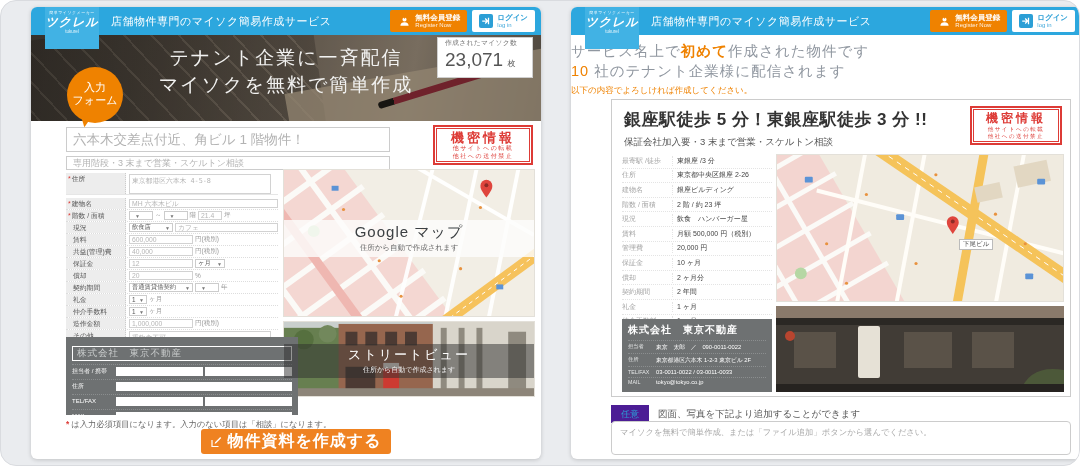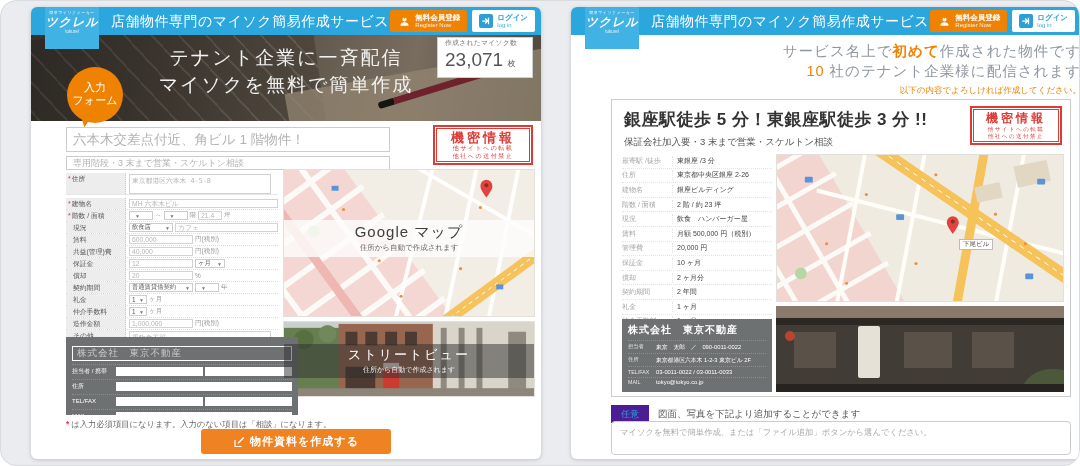--- a/index.html
+++ b/index.html
@@ -8,21 +8,21 @@
   .canvas{position:relative;width:1080px;height:466px;background:#eaecef;border:1px solid #d9dbdf;border-radius:16px;overflow:hidden}
   .panel{position:absolute;top:6px;height:452px;width:510px;background:#fff;border-radius:6px;box-shadow:0 1px 4px rgba(0,0,0,.18);overflow:hidden}
   #panel-left{left:30px}#panel-right{left:570px}
 
   
   .topbar{position:relative;height:28px;background:#2ca7de;z-index:9}
   .logo{position:absolute;left:14px;top:0;width:54px;height:42px;background:#41b2e4;color:#fff;text-align:center;padding-top:3px;cursor:pointer;z-index:10}
   .logo-top{font-size:4px;letter-spacing:.5px;opacity:.9;line-height:5px}
   .logo-main{font-size:12px;font-weight:bold;font-style:italic;letter-spacing:1px;line-height:14px}
   .logo-sub{font-size:4.5px;opacity:.85;line-height:6px}
-  .tagline{position:absolute;left:80px;top:0;line-height:28px;color:#fff;font-size:14px;letter-spacing:.5px}
+  .tagline{position:absolute;left:80px;top:0;line-height:28px;color:#fff;font-size:11px;letter-spacing:.5px}
   .topbtns{position:absolute;right:6px;top:3px;display:flex;gap:5px}
   .topbtn{display:flex;align-items:center;gap:4px;padding:2px 7px;border-radius:2px;height:22px;cursor:pointer;border:none}
   .btn-reg{background:#ef8200;color:#fff}
   .btn-log{background:#fff;color:#2b9fd6}
   .topbtn .tcol{display:flex;flex-direction:column;align-items:flex-start}
   .topbtn .t1{font-size:7.5px;font-weight:bold;line-height:9px}
   .topbtn .t2{font-size:6px;line-height:7px;opacity:.9}
   .ic-sq{display:inline-flex;align-items:center;justify-content:center;width:14px;height:14px;border-radius:2px}
   .btn-log .ic-sq{background:#2b9fd6}
 
@@ -76,24 +76,24 @@
   .sv-ol .t{font-size:13px;color:#fff;letter-spacing:2px}
   .sv-ol .s{font-size:7px;color:#eee;margin-top:1px}
 
   .company{position:absolute;left:35px;top:216px;width:232px;height:78px;background:#6e7172;padding:5px 6px}
   .cname{width:100%;height:15px;background:transparent;border:1px solid #fff;color:#c9cccc;font-size:9.5px;padding:0 4px;letter-spacing:1px}
   .crow{display:flex;align-items:center;margin-top:2.5px;border-top:1px dotted #8a8d8e;padding-top:2.5px;gap:2px}
   .crow .clab{width:42px;color:#fff;font-size:6px;line-height:7px}
   .cin{flex:1;height:9px;background:#fff;border:0;min-width:0}
   .note{position:absolute;left:35px;top:298px;font-size:8.3px;color:#666}
   .note .star{color:#dd3b36;margin-right:2px;font-weight:bold}
-  .submit-btn{position:absolute;left:170px;top:308px;width:190px;height:25px;background:#ef8221;color:#fff;border:none;border-radius:3px;font-size:11px;font-weight:bold;letter-spacing:1px;cursor:pointer;display:flex;align-items:center;justify-content:center;gap:5px}
+  .submit-btn{position:absolute;left:170px;top:308px;width:190px;height:25px;background:#ef8221;color:#fff;border:none;border-radius:3px;font-size:16px;font-weight:bold;letter-spacing:1px;cursor:pointer;display:flex;align-items:center;justify-content:center;gap:5px}
 
   
-  .intro{text-align:right;padding-top:7px;color:#9097a0}
+  .intro{text-align:left;padding-top:7px;color:#9097a0}
   .i1{font-size:14.5px;line-height:19.5px;letter-spacing:1px}
   .em{color:#ef8200}
   .i3{font-size:8.5px;color:#ef8200;margin-top:4px}
   .card{position:absolute;left:40px;top:92px;width:460px;height:298px;border:1px solid #ccc;background:#fff}
   .card-title{position:absolute;left:12px;top:8px;font-size:17px;font-weight:bold;color:#333;letter-spacing:.5px}
   .rstamp{right:8px;top:6px;width:92px}
   .rstamp .stamp-title{font-size:12px}
   .rstamp .stamp-s{font-size:5.5px;line-height:7px}
   .card-sub{position:absolute;left:12px;top:36px;font-size:9.5px;color:#555}
   .details{position:absolute;left:10px;top:54px;width:150px}

